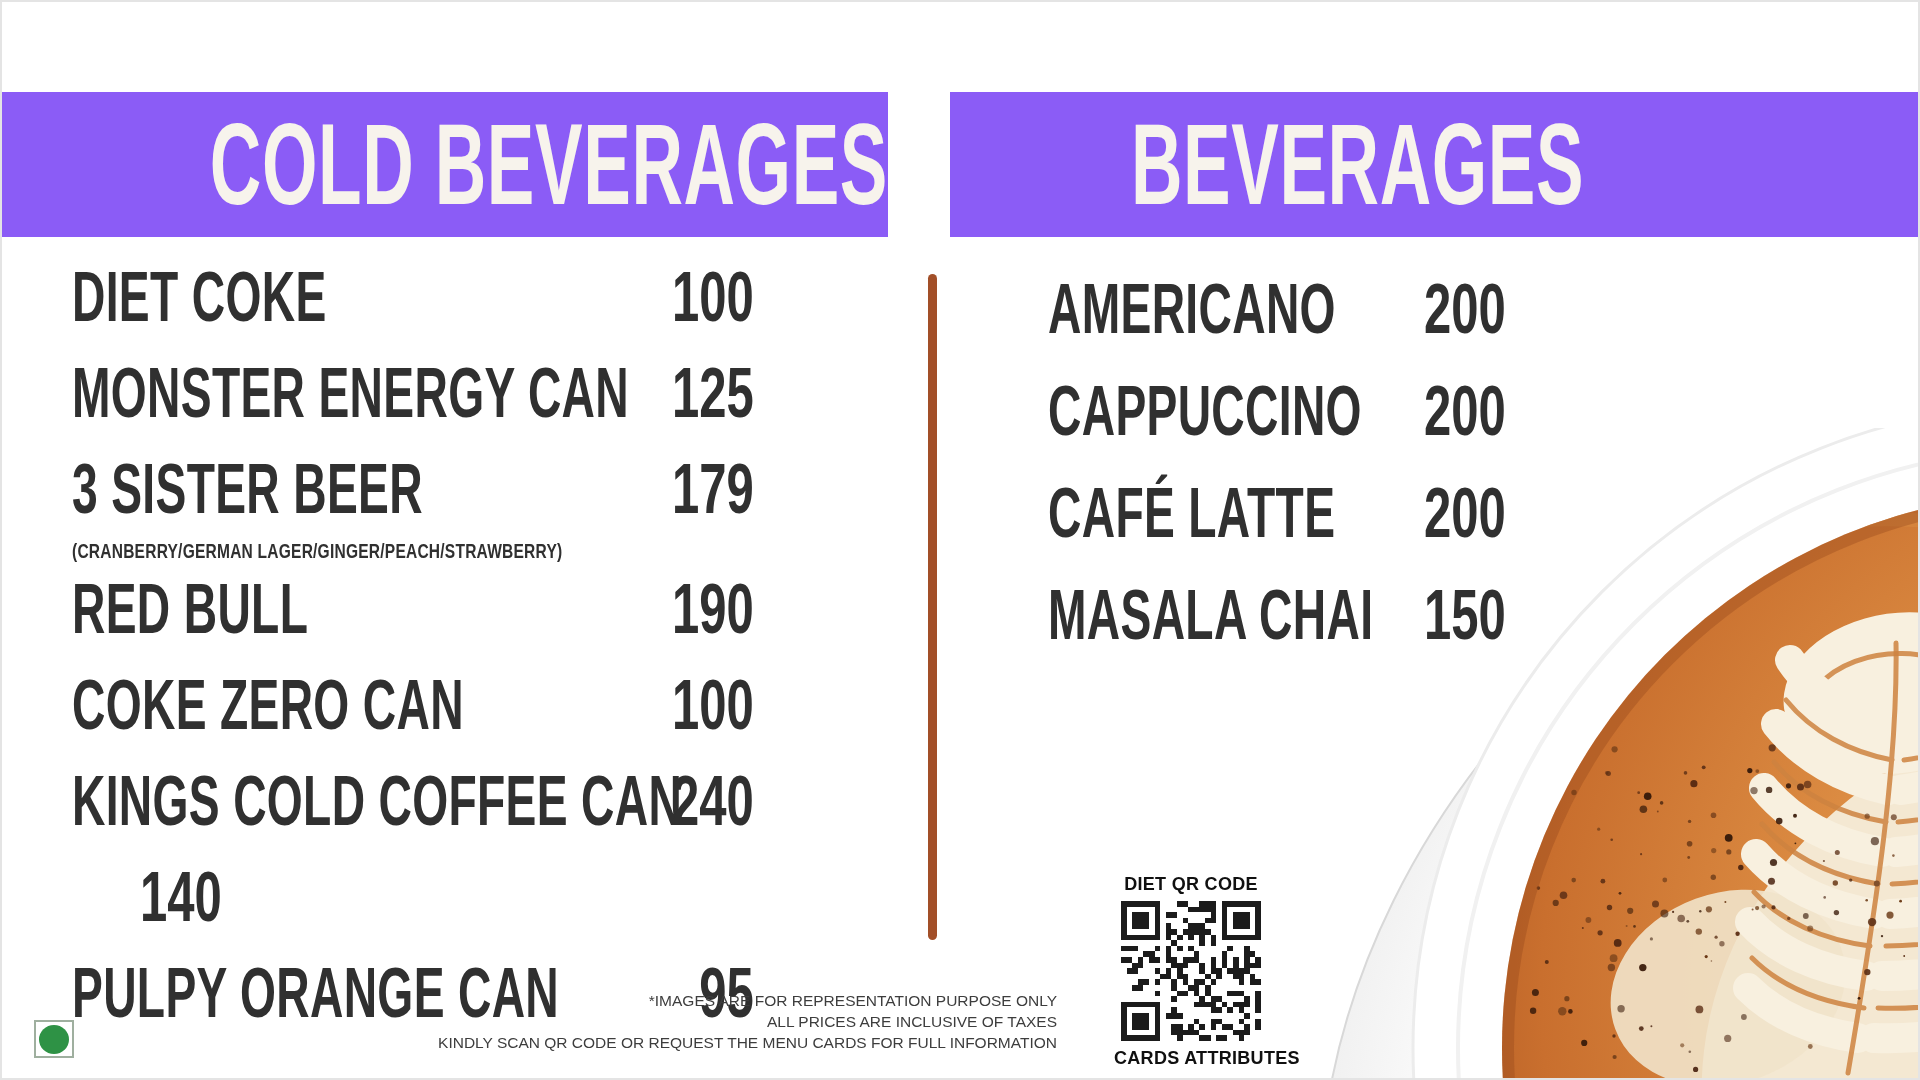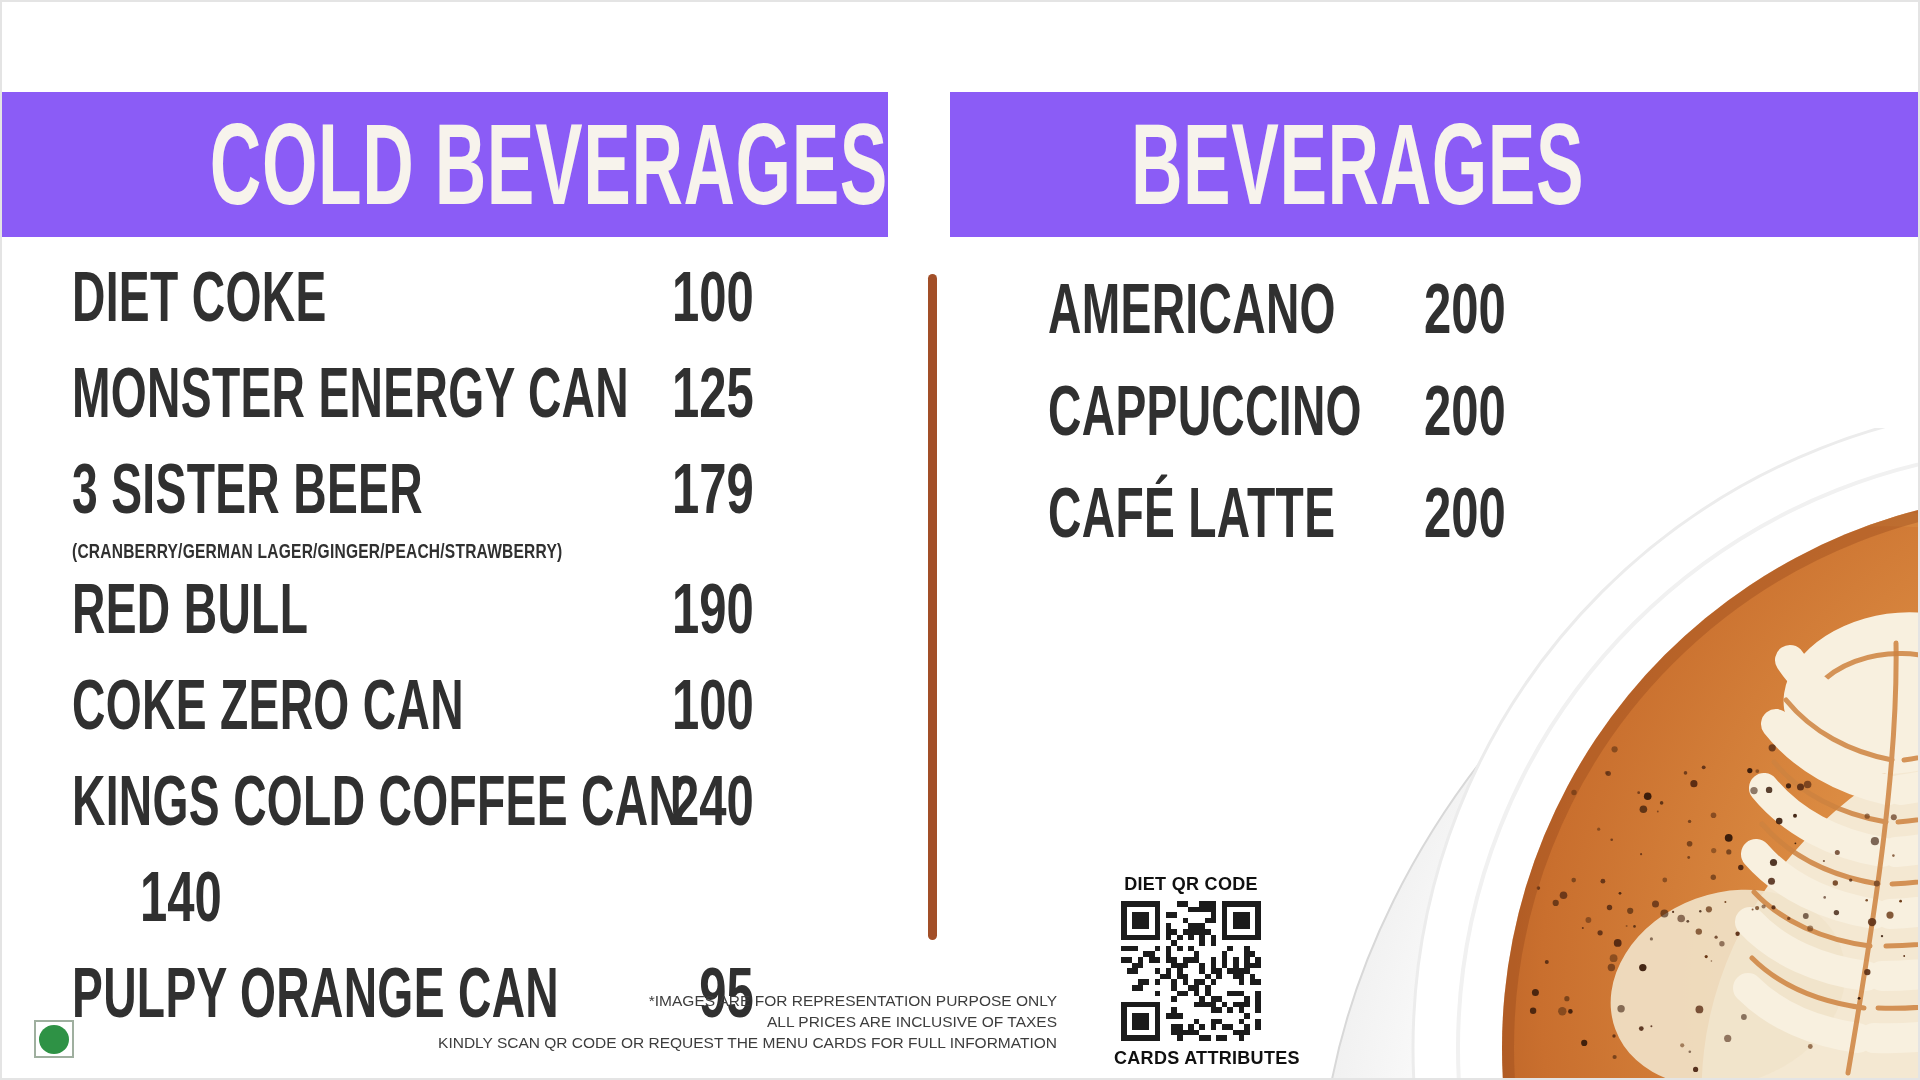--- a/index.html
+++ b/index.html
@@ -144,20 +144,28 @@
       <div class="price-cell">
           <div class="item-line"><span class="price-text">200</span></div>
         </div>
     </div>
     <div class="row">
       <div class="name-cell">
           <div class="item-line"><span class="item-name-text">CAFÉ LATTE</span></div>
         </div>
       <div class="price-cell">
           <div class="item-line"><span class="price-text">200</span></div>
+        </div>
+    </div>
+    <div class="row">
+      <div class="name-cell">
+          <div class="item-line"><span class="item-name-text">MASALA CHAI</span></div>
+        </div>
+      <div class="price-cell">
+          <div class="item-line"><span class="price-text">150</span></div>
         </div>
     </div>
   </div>
 
   <div class="coffee-wrap">
     <svg width="620" height="650" viewBox="0 0 620 650" xmlns="http://www.w3.org/2000/svg">
       <defs>
         <radialGradient id="saucerGrad" cx="0.55" cy="0.5" r="0.6">
           <stop offset="0" stop-color="#ffffff"></stop>
           <stop offset="0.78" stop-color="#fcfcfc"></stop>

